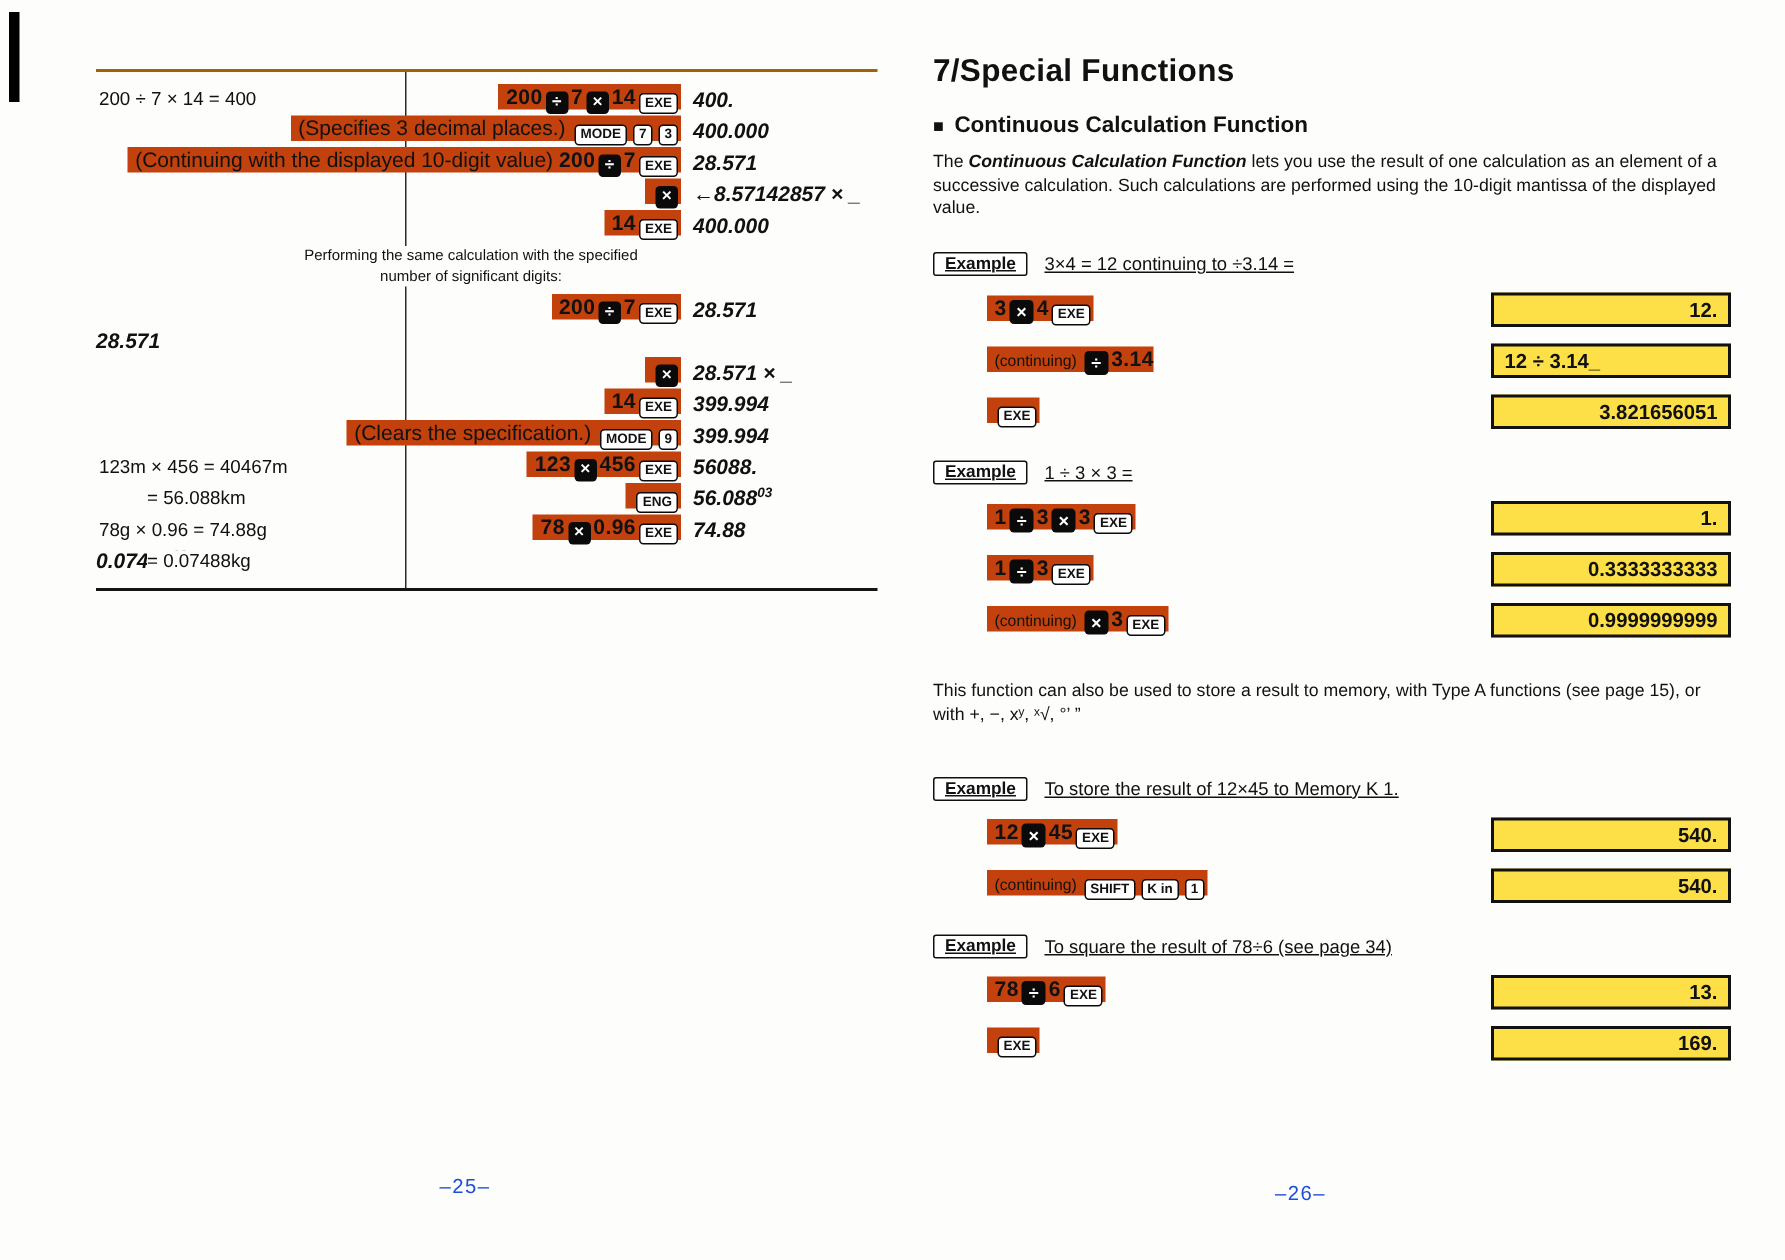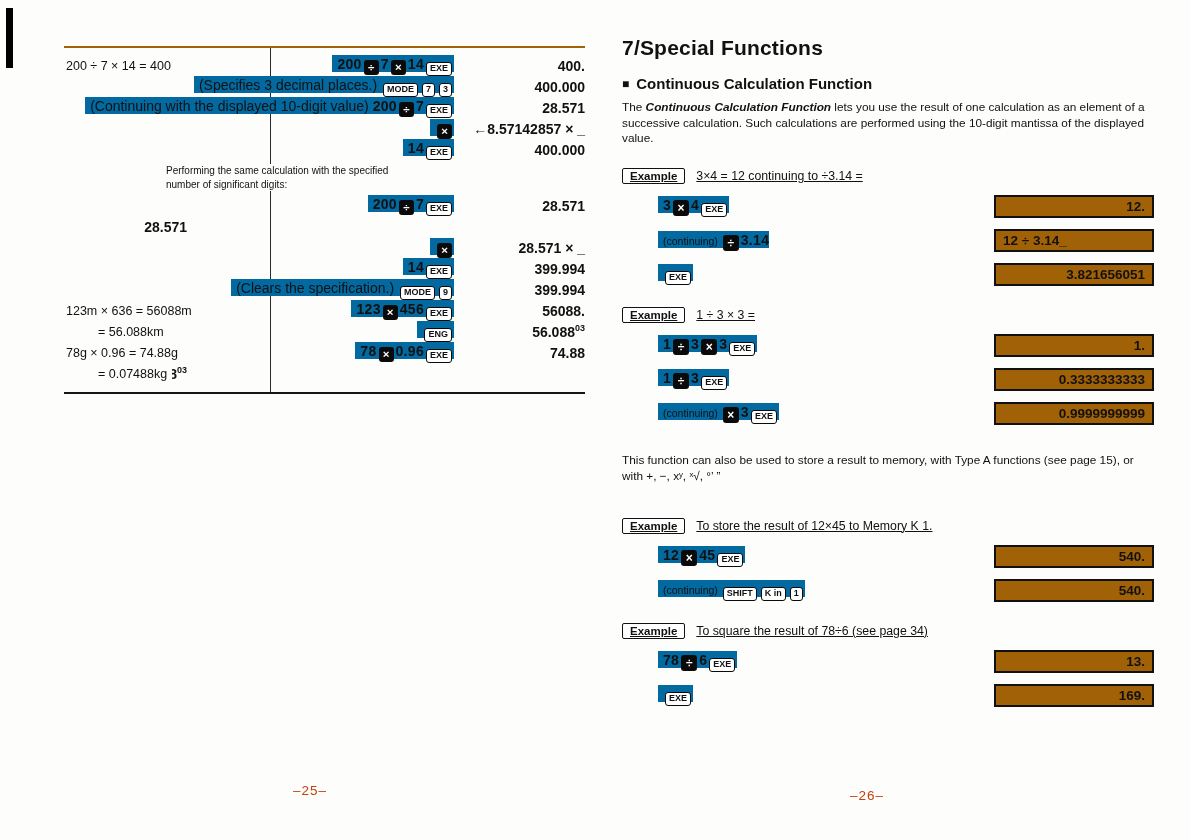--- a/index.html
+++ b/index.html
@@ -12,55 +12,55 @@
     overflow:hidden;
   }
   .scan-mark { position:absolute; left:6px; top:8px; width:7px; height:60px; background:#000; }
 
   
   .left-page { position:absolute; left:64px; top:46px; width:521px; }
   .calc-table { border-top:2px solid #a16207; border-bottom:2px solid #151515; padding:7px 0 8px; position:relative; }
   .divider { position:absolute; left:206px; top:0; bottom:0; width:1px; background:#2a2a2a; }
   .t-row { position:relative; display:flex; align-items:center; min-height:21px; }
   .c-keys { flex:1; text-align:right; padding-right:8px; white-space:nowrap; }
-  .c-result { width:123px; text-align:right; font-weight:bold; font-size:14px; white-space:nowrap; }
+  .c-result { width:123px; text-align:left; font-weight:bold; font-size:14px; white-space:nowrap;font-style:italic; }
   .c-label { position:absolute; left:2px; top:50%; transform:translateY(-50%);
              font-size:12.5px; white-space:nowrap; background:#fdfdfb; padding-right:5px; }
   .c-label.indent { left:34px; }
-  .seq { background:#0369a1; padding-left:5px; white-space:nowrap; }
+  .seq { background:#c2410c; padding-left:5px; white-space:nowrap; }
   .note { font-size:14px; }
   .knum { font-weight:bold; font-size:14px; letter-spacing:0.3px; }
   .key-dark { display:inline-block; min-width:15px; height:15px; line-height:15px; padding:0 1px;
               background:#0a0a0a; color:#fff; border-radius:3px; text-align:center;
               font-weight:bold; font-size:11.5px; margin:0 2px; vertical-align:-2px; }
   .key-light { display:inline-block; height:14px; line-height:11.5px; border:1.6px solid #0a0a0a;
                border-radius:3px; background:#fff; font-weight:bold; font-size:9px;
                padding:0 3px; margin:0 2px; vertical-align:-2px; }
-  .t-heading { display:block; font-size:10px; line-height:1.35; padding:4px 123px 4px 102px; }
+  .t-heading { display:block; text-align:center; font-size:10px; line-height:1.35; padding:4px 123px 4px 102px; }
   .t-heading div { background:#fdfdfb; }
   sup.exp { font-size:9px; font-weight:bold; }
-  .page-num { position:absolute; font-size:13.5px; letter-spacing:1px; color:#c2410c; }
+  .page-num { position:absolute; font-size:13.5px; letter-spacing:1px; color:#1d4ed8; }
   .page-num-left { left:293px; top:783px; }
   .page-num-right { left:850px; top:788px; }
 
   
   .right-page { position:absolute; left:622px; top:36px; width:532px; }
   h1.title { font-size:21px; font-weight:bold; letter-spacing:0.2px; }
   h2.section { font-size:15px; font-weight:bold; margin-top:15px; display:flex; align-items:center; gap:7px; }
   .bullet { font-size:12px; line-height:1; }
   .intro { font-size:11.8px; line-height:1.33; margin-top:8px; }
   .em { font-weight:bold; font-style:italic; }
   .block-example { margin-top:21px; display:flex; align-items:center; gap:11px; font-size:12.3px;text-decoration:underline; }
   .ex-box { border:1.6px solid #111; border-radius:2px; padding:1px 7px; font-weight:bold; font-size:11.5px; background:#fff; }
   .block-step { margin:11px 0 11px 36px; display:flex; align-items:center; justify-content:space-between; min-height:21px;gap:44px; }
   .step-keys { white-space:nowrap; }
   .right-page .note { font-size:10.5px; }
   .right-page .key-dark { min-width:16px; height:16px; line-height:16px; font-size:12px; }
   .display { width:160px; border:2px solid #111; padding:1px 7px; font-weight:bold;
-             font-size:13.5px; min-height:21px; line-height:17px; background:#a16207; }
+             font-size:13.5px; min-height:21px; line-height:17px; background:#fde047; }
   .display.right { text-align:right; }
   .display.left { text-align:left;margin-left:46px; }
   .block-para { margin:27px 0 33px; font-size:11.8px; line-height:1.38; }
 </style>
 </head>
 <body>
 
 <div class="scan-mark"></div>
 
 <div class="left-page">
@@ -105,21 +105,21 @@
         </div>
         <div class="t-row">
           <div class="c-keys"><span class="seq"><span class="knum">14</span><span class="key-light">EXE</span></span></div>
           <div class="c-result"><span>399.994</span></div>
         </div>
         <div class="t-row">
           <div class="c-keys"><span class="seq"><span class="note">(Clears the specification.) </span><span class="key-light">MODE</span><span class="key-light">9</span></span></div>
           <div class="c-result"><span>399.994</span></div>
         </div>
         <div class="t-row">
-          <span class="c-label">123m × 636 = 56088m</span>
+          <span class="c-label">123m × 456 = 40467m</span>
           <div class="c-keys"><span class="seq"><span class="knum">123</span><span class="key-dark">×</span><span class="knum">456</span><span class="key-light">EXE</span></span></div>
           <div class="c-result"><span>56088.</span></div>
         </div>
         <div class="t-row">
           <span class="c-label indent">= 56.088km</span>
           <div class="c-keys"><span class="seq"><span class="key-light">ENG</span></span></div>
           <div class="c-result"><span>56.088</span><sup class="exp">03</sup></div>
         </div>
         <div class="t-row">
           <span class="c-label">78g × 0.96 = 74.88g</span>

